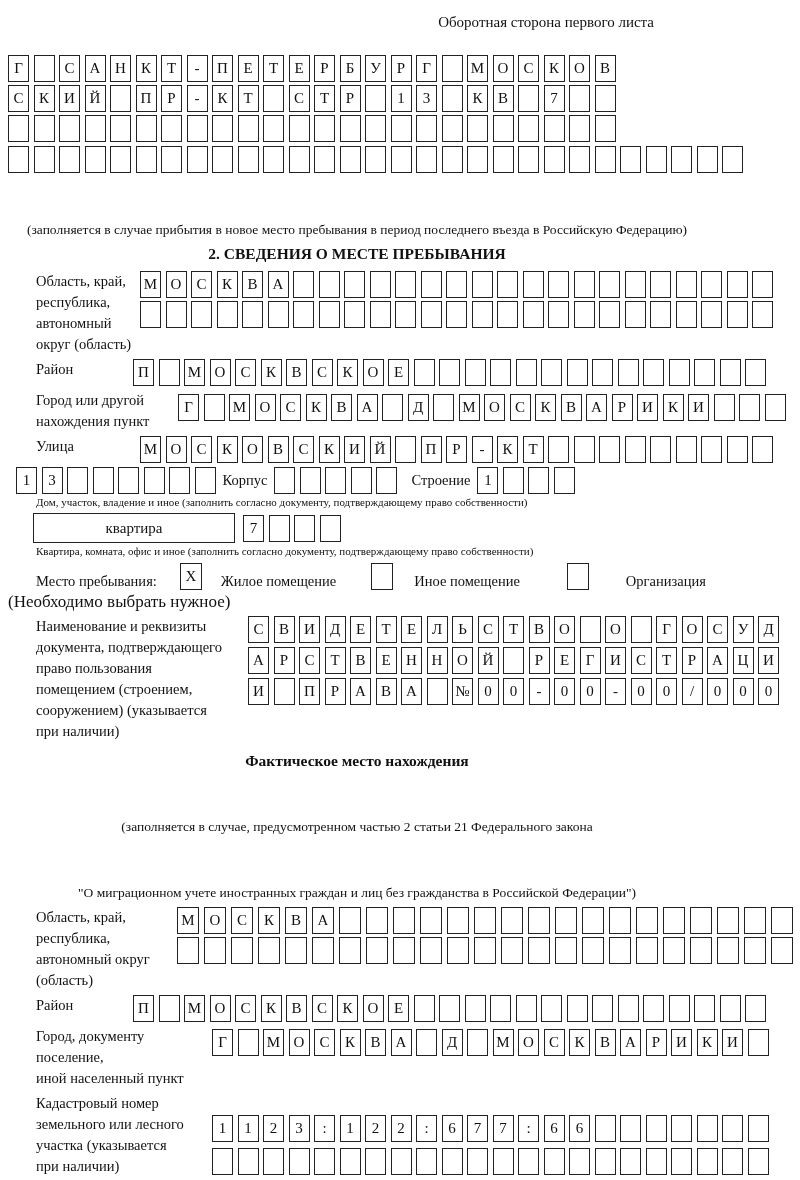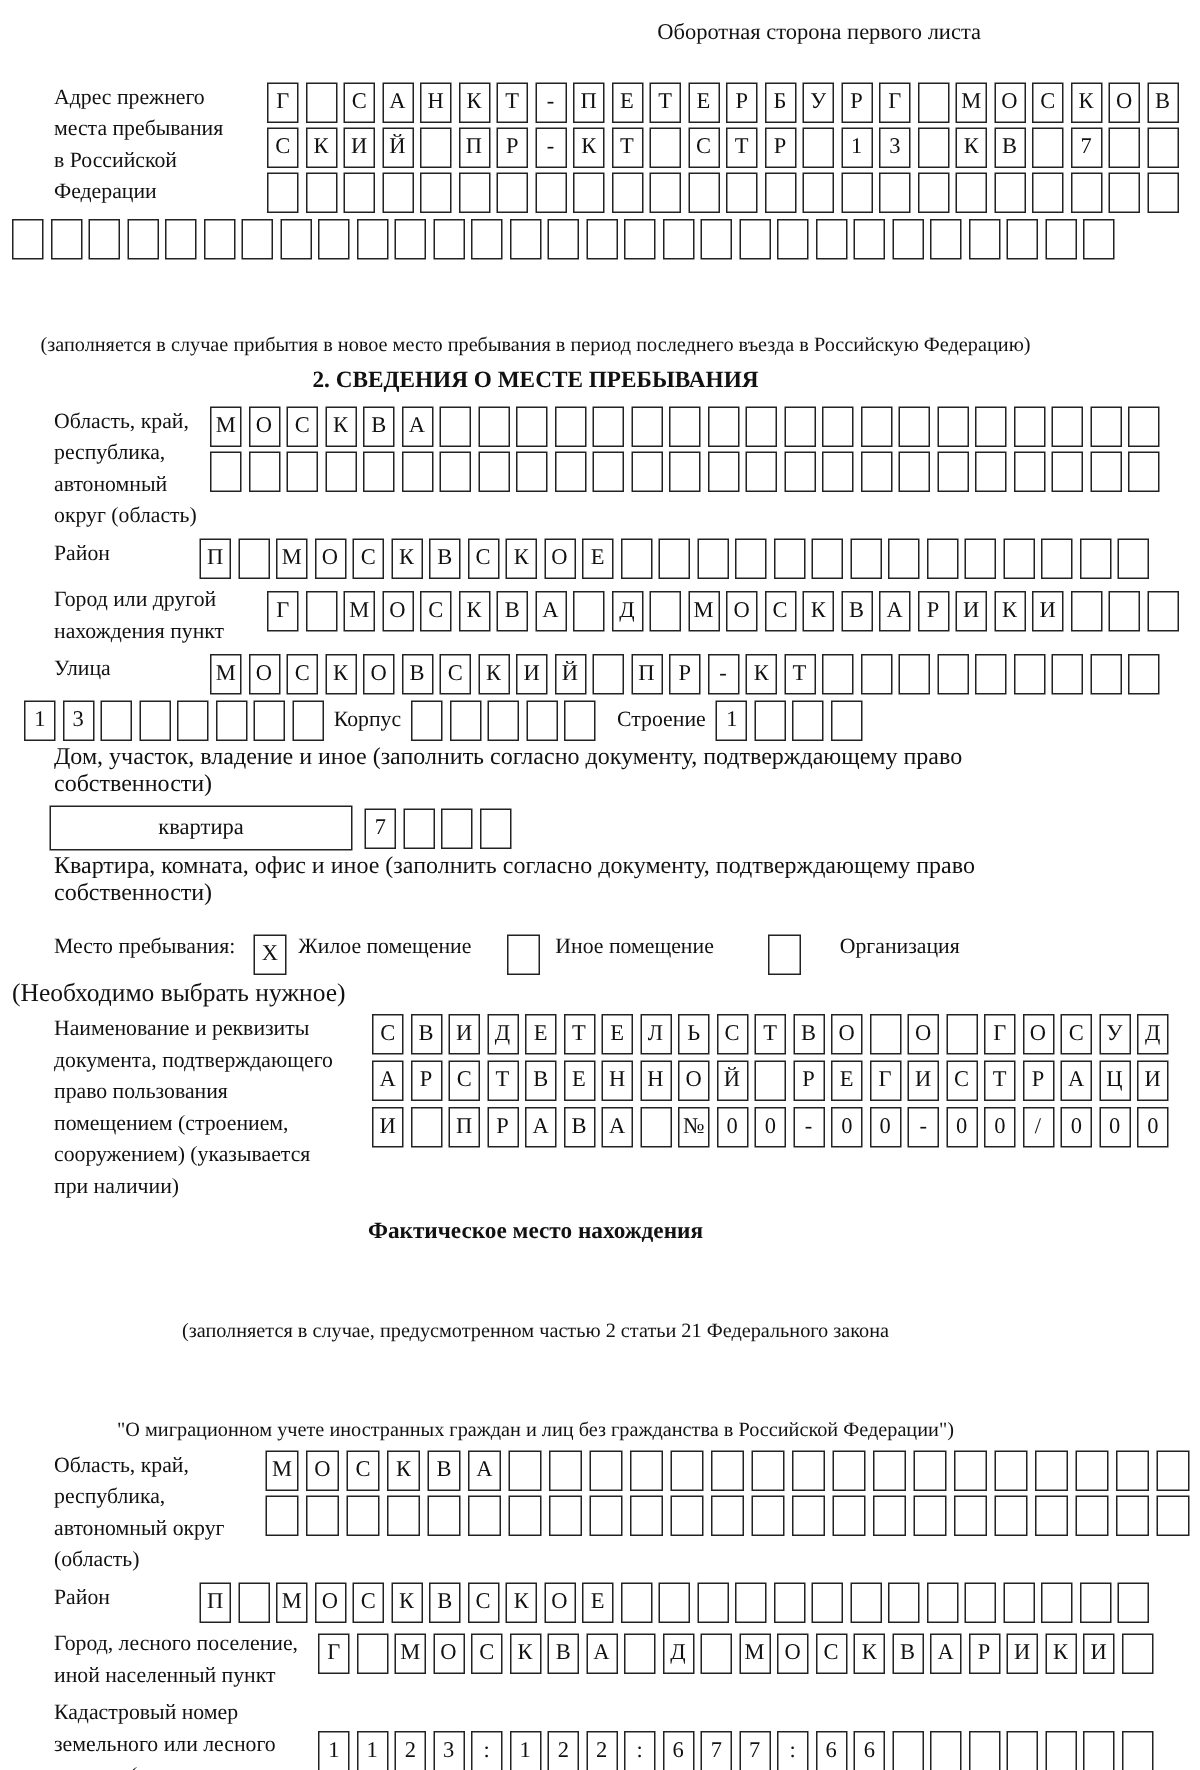--- a/index.html
+++ b/index.html
@@ -19,43 +19,39 @@
   .note{font-size:13.5px;text-align:center;line-height:18px;margin-top:48px;}
   .sect-title{font-weight:bold;font-size:15.5px;text-align:center;margin:6px 0 8px 0;}
 
   .w170{width:170px}.w132{width:132px}.w125{width:125px}.w240{width:240px}
   .w169{width:169px}.w204{width:204px}
 
   .inline-box{box-sizing:border-box;border:1.7px solid #222;height:30px;display:flex;
               align-items:center;justify-content:center;font-size:15px;}
   .house-row{display:flex;align-items:center;margin:4px 0 2px 0;}
   .small-label{font-size:14.5px;padding:0 7px;}
-  .left-note{font-size:16px;padding-left:28px;margin-bottom:5px;}
-
-  .stay-row{display:flex;align-items:flex-start;margin:18px 0 2px 0;font-size:14.5px;}
+  .left-note{font-size:11px;padding-left:28px;margin-bottom:5px;}
+
+  .stay-row{display:flex;align-items:flex-end;margin:6px 0 2px 0;font-size:14.5px;gap:11px;}
   .cbox{box-sizing:border-box;width:22px;height:27px;border:1.7px solid #222;display:flex;
         align-items:center;justify-content:center;font-size:15px;flex:0 0 auto;}
   .center-note{font-size:17px;width:560px;margin:0 0 4px 0;}
 
   .pad-top22{padding-top:22px;}
   .stamp-wrap{margin-top:2px;margin-left:398px;width:366px;}
   .stamp-box{box-sizing:border-box;width:362px;height:172px;border:2px solid #1a1a1a;}
 </style>
 </head>
 <body>
 
 <div class="page">
 
   <div class="header-note">Оборотная сторона первого листа</div>
 
   <div class="frow">
-    <div class="flabel w170">Адрес прежнего
-места пребывания
-в Российской
-Федерации</div>
     <div class="cellcol">
       <div class="cells">
           <span class="cell">Г</span>
           <span class="cell"></span>
           <span class="cell">С</span>
           <span class="cell">А</span>
           <span class="cell">Н</span>
           <span class="cell">К</span>
           <span class="cell">Т</span>
           <span class="cell">-</span>
@@ -540,21 +536,21 @@
         <span class="cell"></span>
         <span class="cell"></span>
         <span class="cell"></span>
         <span class="cell"></span>
         <span class="cell"></span>
         <span class="cell"></span>
       </div>
   </div>
 
   <div class="frow">
-    <div class="flabel w204">Город, лесного поселение,
+    <div class="flabel w204">Город, документу поселение,
 иной населенный пункт</div>
     <div class="cells" style="margin-top:3px;">
         <span class="cell">Г</span>
         <span class="cell"></span>
         <span class="cell">М</span>
         <span class="cell">О</span>
         <span class="cell">С</span>
         <span class="cell">К</span>
         <span class="cell">В</span>
         <span class="cell">А</span>

